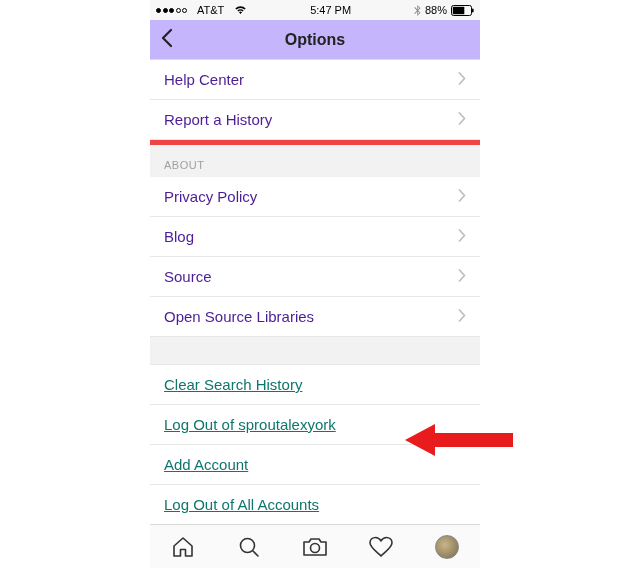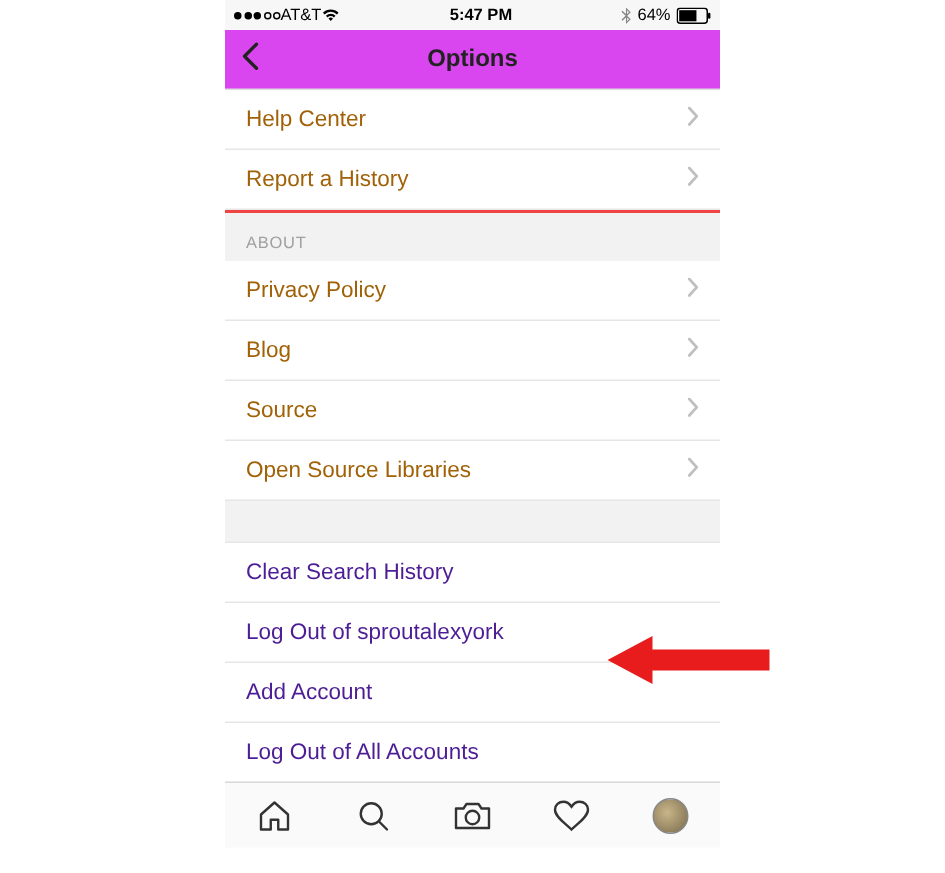--- a/index.html
+++ b/index.html
@@ -20,29 +20,29 @@
     .status-bar {
       height: 20px;
       background: #f7f7f7;
       display: flex;
       align-items: center;
       justify-content: space-between;
       padding: 0 6px;
       font-size: 11px;
       color: #000;
     }
-    .status-left { display: flex; align-items: center; gap: 0; }
+    .status-left { display: flex; align-items: center; gap: 10px; }
     .status-right { display: flex; align-items: center; gap: 4px; }
     .signal-dots { display: flex; gap: 1.5px; align-items: center; }
     .dot { width: 5px; height: 5px; border-radius: 50%; border: 0.7px solid #000; }
     .dot.filled { background: #000; }
     .wifi-icon svg, .bt-icon svg, .battery-icon svg { display: block; }
     .nav-header {
       height: 40px;
-      background: #d946ef;
+      background: #c4b5fd;
       border-bottom: 1px solid #ddd;
       display: flex;
       align-items: center;
       justify-content: center;
       position: relative;
     }
     .back-btn {
       position: absolute;
       left: 10px;
       top: 50%;
@@ -51,34 +51,34 @@
     }
     .nav-title { font-weight: 600; font-size: 16px; color: #222; }
     .list-section { background: #fff; }
     .section-header {
       padding: 14px 14px 6px 14px;
       font-size: 11px;
       color: #a0a0a0;
       letter-spacing: 0.5px;
       text-transform: uppercase;
       background: #f2f2f2;
-      border-top: 2px solid #ef4444;
+      border-top: 5px solid #ef4444;
     }
     .row {
       display: flex;
       align-items: center;
       justify-content: space-between;
       padding: 11px 14px;
       border-bottom: 1px solid #e6e6e6;
       font-size: 15px;
-      color: #a16207;
+      color: #4c1d95;
       cursor: pointer;
       background: #fff;
     }
-    .row.link { color: #4c1d95; }
+    .row.link { color: #0f766e; text-decoration: underline; }
     .chevron { color: #c0c0c0; flex-shrink: 0; }
     .gap-block { height: 28px; background: #f2f2f2; border-bottom: 1px solid #e6e6e6;}
     .tab-bar {
       height: 44px;
       border-top: 1px solid #d8d8d8;
       display: flex;
       align-items: center;
       justify-content: space-around;
       background: #fafafa;
     }
@@ -103,28 +103,28 @@
           <span class="dot"></span>
           <span class="dot"></span>
       </span>
       <span>AT&amp;T</span>
       <span class="wifi-icon">
         <svg width="13" height="10" viewBox="0 0 13 10">
             <path d="M6.5 9 L8 7.3 A2.2 2.2 0 0 0 5 7.3 Z M3.3 5.5 A4.6 4.6 0 0 1 9.7 5.5 L8.6 6.6 A3 3 0 0 0 4.4 6.6 Z M1.3 3.5 A7.4 7.4 0 0 1 11.7 3.5 L10.6 4.6 A5.8 5.8 0 0 0 2.4 4.6 Z" fill="#000"></path>
           </svg>
       </span>
     </div>
-    <div style="font-weight:700;">5:47 PM</div>
+    <div style="font-weight:400;">5:47 PM</div>
     <div class="status-right">
       <span class="bt-icon">
         <svg width="7" height="11" viewBox="0 0 7 11">
             <path d="M3.3 0 L3.3 4.4 L1 2.1 L0.3 2.8 L3 5.5 L0.3 8.2 L1 8.9 L3.3 6.6 L3.3 11 L6.5 7.8 L4.2 5.5 L6.5 3.2 Z M4.1 1.8 L5.3 3.2 L4.1 4.4 Z M4.1 6.6 L5.3 7.8 L4.1 9.2 Z" fill="#888"></path>
           </svg>
       </span>
-      <span>64%</span>
+      <span>88%</span>
       <span class="battery-icon">
         <svg width="23" height="11" viewBox="0 0 23 11">
             <rect x="0.5" y="0.5" width="20" height="10" rx="2" fill="none" stroke="#000" stroke-width="1"></rect>
             <rect x="1.8" y="1.8" width="11.5" height="7.4" fill="#000"></rect>
             <rect x="21" y="3.5" width="1.6" height="4" rx="0.8" fill="#000"></rect>
           </svg>
       </span>
     </div>
   </div>
 

